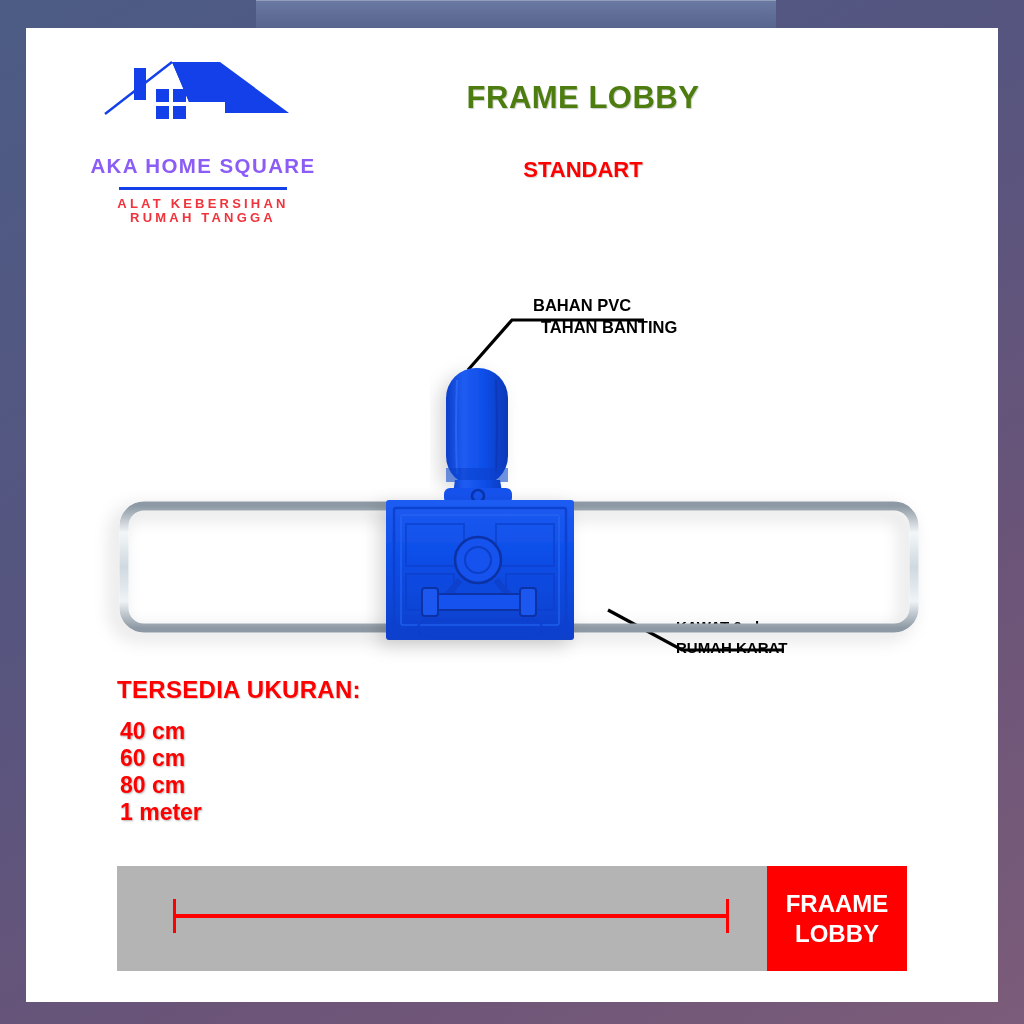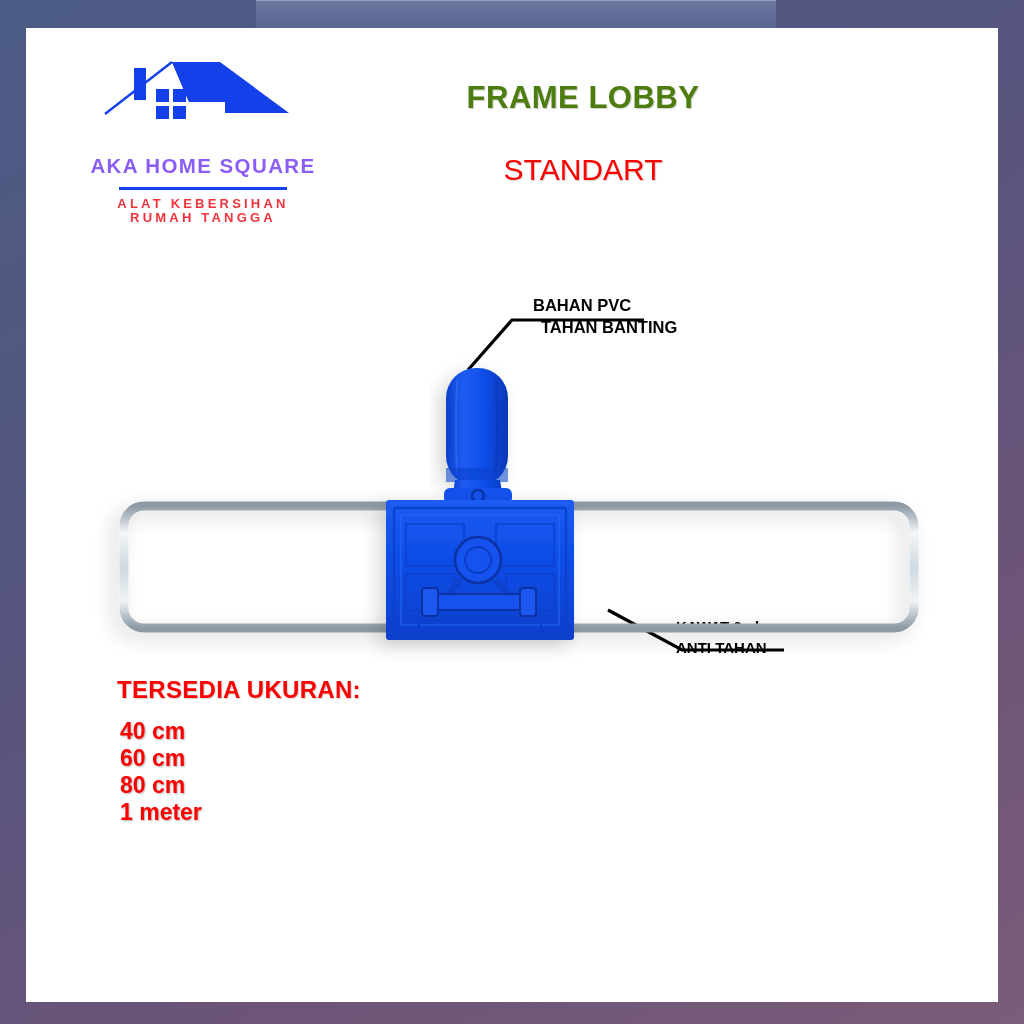--- a/index.html
+++ b/index.html
@@ -38,21 +38,21 @@
   }
 
   
   #title{
     position:absolute;left:392px;top:52px;width:330px;text-align:center;
     color:#4d7c0f;font-weight:bold;font-size:31px;letter-spacing:.5px;
     text-shadow:1px 1px 1px rgba(0,0,0,.20);
   }
   #subtitle{
     position:absolute;left:392px;top:126px;width:330px;text-align:center;
-    color:#ff0000;font-weight:normal;font-size:30px;line-height:31px;
+    color:#ff0000;font-weight:bold;font-size:22px;line-height:31px;
     text-shadow:1px 1px 1px rgba(0,0,0,.18);
   }
 
   
   .callout{position:absolute;color:#000;font-weight:bold;white-space:nowrap;}
   #callout-top{left:507px;top:266px;font-size:16.5px;line-height:22px;}
   #callout-top .l2{padding-left:8px;}
   #callout-bot{left:650px;top:588px;font-size:15px;line-height:21px;}
 
   
@@ -123,21 +123,21 @@
     <div class="callout" id="callout-top">
       <div class="l1">BAHAN PVC</div>
       <div class="l2">TAHAN BANTING</div>
     </div>
     <svg style="position:absolute;left:430px;top:280px;" width="210" height="80">
       <path d="M188 12 L56 12 L12 62" stroke="#000" stroke-width="3.2" fill="none"></path>
     </svg>
 
     <div class="callout" id="callout-bot">
       <div class="l1">KAWAT 6ml</div>
-      <div class="l2">ANTI TAHAN</div>
+      <div class="l2">RUMAH KARAT</div>
     </div>
     <svg style="position:absolute;left:578px;top:578px;" width="200" height="56">
       <path d="M4 4 L78 44 L180 44" stroke="#000" stroke-width="3.2" fill="none"></path>
     </svg>
 
     <div id="product">
       <svg width="860" height="340" viewBox="0 0 860 340">
         <defs>
           <linearGradient id="wireGrad" x1="0" y1="0" x2="0" y2="1">
             <stop offset="0%" stop-color="#8d99a4"></stop>
@@ -205,15 +205,26 @@
     </div>
 
     <div id="sizes-title">TERSEDIA UKURAN:</div>
     <div id="sizes-list">
       <div>40 cm</div>
       <div>60 cm</div>
       <div>80 cm</div>
       <div>1 meter</div>
     </div>
 
+    <div id="banner">
+      <div id="banner-measure">
+        <div class="cap" id="cap-l"></div>
+        <div id="measure-line"></div>
+        <div class="cap" id="cap-r"></div>
+      </div>
+      <div id="banner-tag">
+        <div>FRAAME</div>
+        <div>LOBBY</div>
+      </div>
+    </div>
 
   </div>
 </div>
 
 </body></html>

